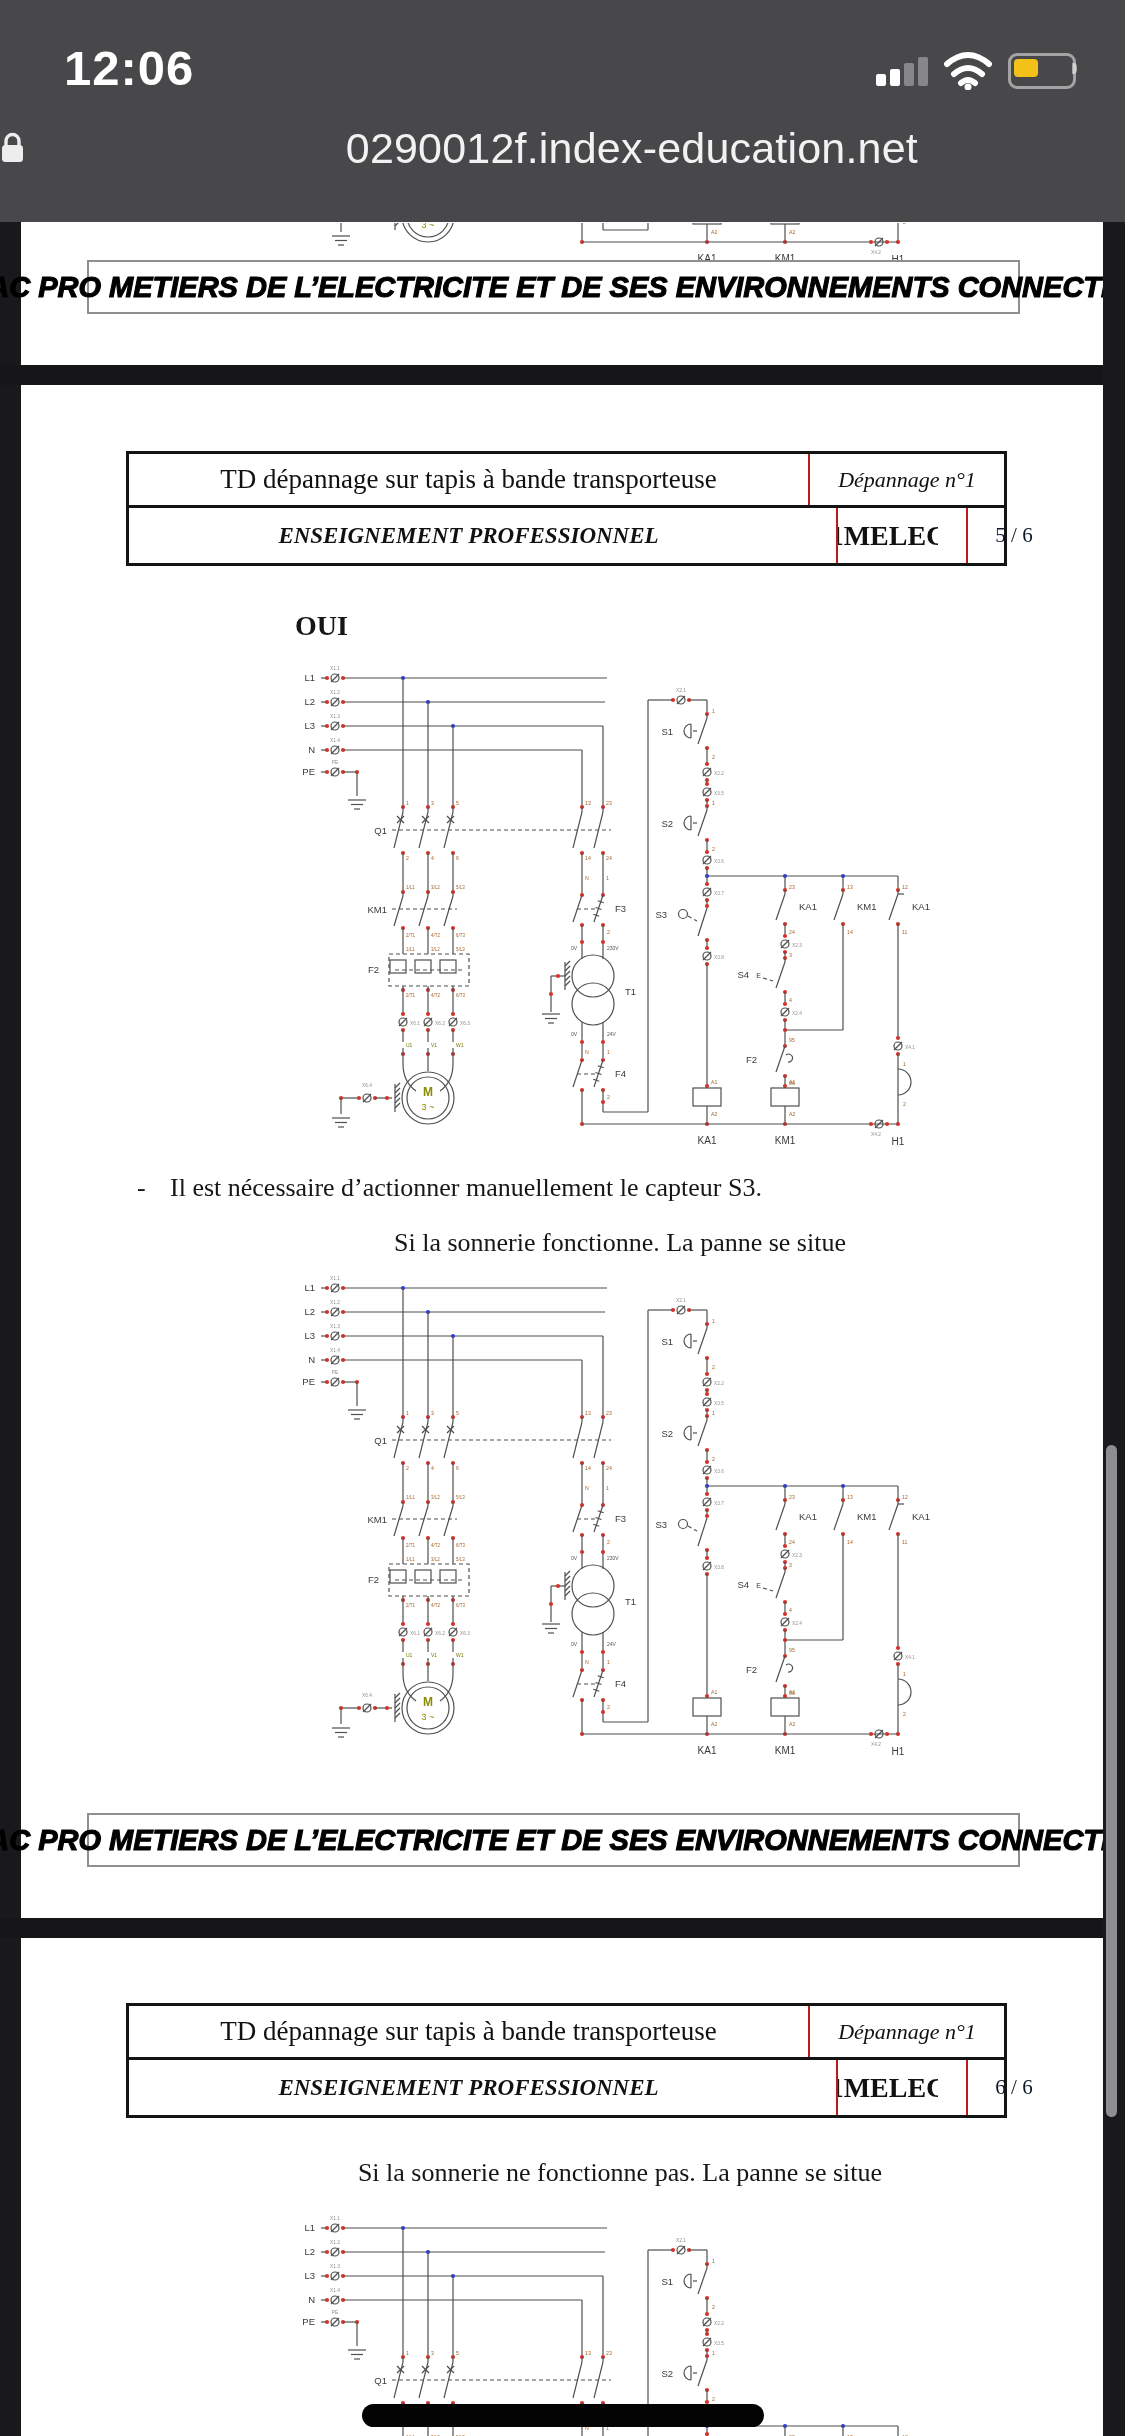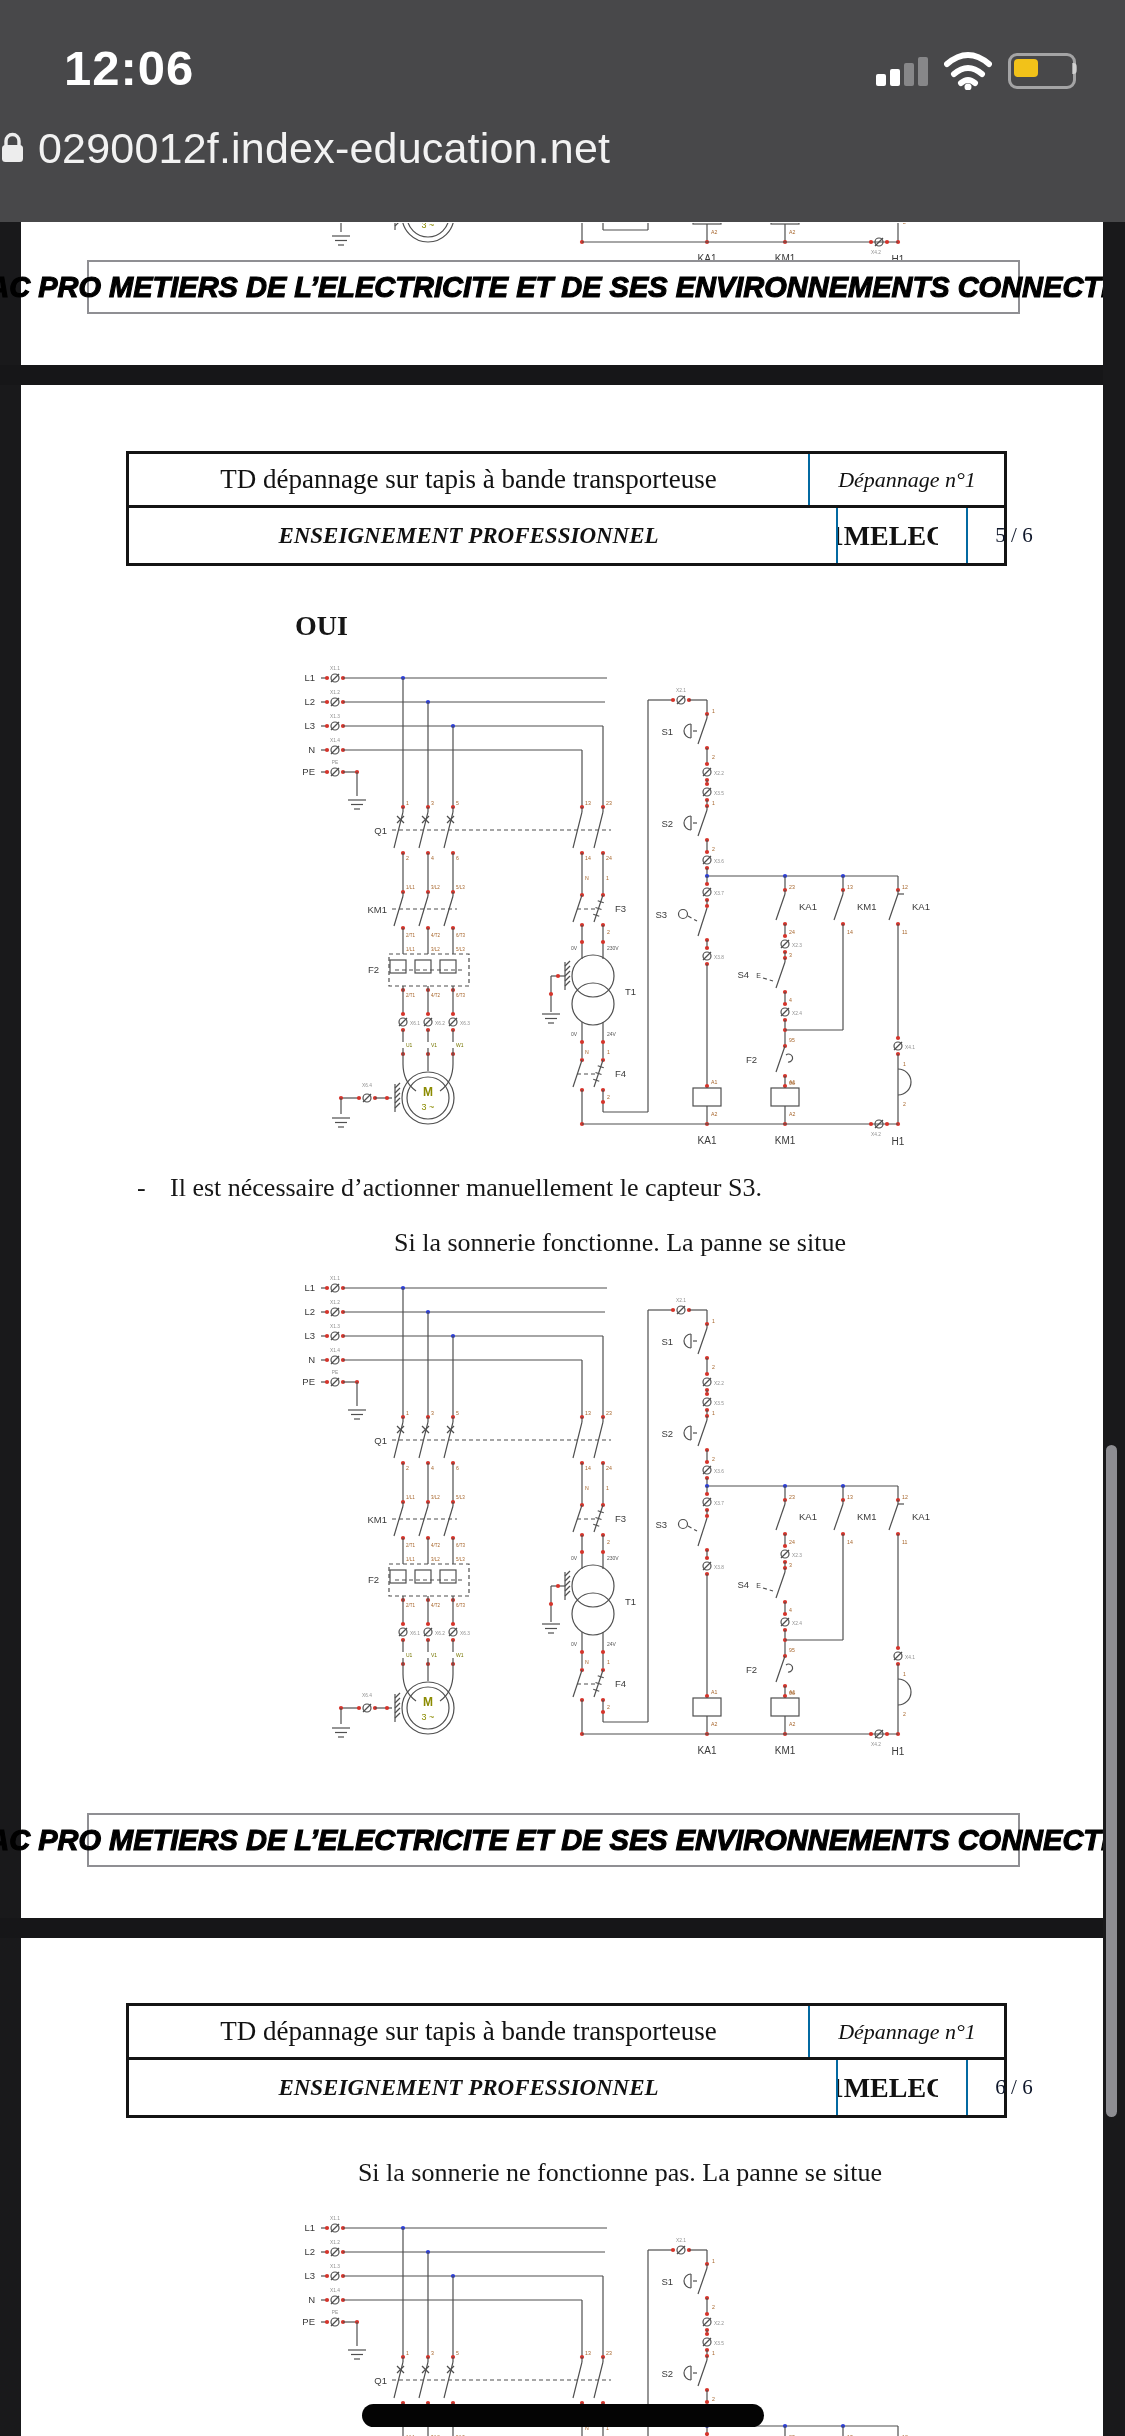--- a/index.html
+++ b/index.html
@@ -1,42 +1,42 @@
 <!DOCTYPE html>
 <html><head>
 <meta charset="utf-8">
 <style>
   html,body{margin:0;padding:0;background:#000;}
   #screen{position:relative;width:1125px;height:2436px;overflow:hidden;
           background:#19191B;font-family:"Liberation Sans",sans-serif;}
   
   .header{position:absolute;left:0;top:0;width:1125px;height:222px;background:#48484A;z-index:30;}
   .time{position:absolute;left:64px;top:40px;font-size:49px;font-weight:700;color:#FFFFFF;letter-spacing:1px;}
-  .urlrow{position:absolute;left:0;top:118px;width:918px;height:60px;display:flex;align-items:center;justify-content:flex-start;gap:13px;}
+  .urlrow{position:absolute;left:0;top:118px;width:918px;height:60px;display:flex;align-items:center;justify-content:space-between;}
   .urltext{font-size:43px;color:#F2F2F2;font-weight:400;letter-spacing:.2px;}
   
   .page{position:absolute;left:21px;width:1082px;background:#FFFFFF;}
   .gap{position:absolute;left:0;width:1125px;background:#161618;}
   .rightmargin{position:absolute;left:1103px;top:222px;width:22px;height:2214px;background:#19191B;z-index:20;}
   .scrollbar{position:absolute;left:1106px;top:1445px;width:11px;height:672px;border-radius:6px;background:#8D8D92;z-index:25;}
   
   .badge{position:absolute;left:41px;top:26px;width:224px;height:105px;border-radius:26px;
          background:linear-gradient(180deg,#F3F3F4,#E8E8EA);display:flex;align-items:center;justify-content:center;
          font-size:50px;color:#98989D;z-index:6;box-shadow:0 2px 8px rgba(0,0,0,.08);}
   .homebar{position:absolute;left:362px;top:2404px;width:402px;height:23px;border-radius:12px;background:#040404;z-index:40;}
   
   .banner{position:absolute;width:929px;height:50px;border:2px solid #8F8F93;background:#fff;
           display:flex;align-items:center;justify-content:center;z-index:3;}
   .banner span{font-weight:bold;font-style:italic;font-size:29px;color:#000;white-space:nowrap;
           -webkit-text-stroke:1.1px #000;letter-spacing:0;}
   .dtable{position:absolute;width:875px;border:3px solid #141414;background:#fff;font-family:"Liberation Serif",serif;}
   .trow{display:grid;}
   .trow.r1{grid-template-columns:679px 196px;height:51px;border-bottom:3px solid #141414;}
   .trow.r2{grid-template-columns:679px 102px 94px;height:55px;gap:28px;}
-  .tcell{display:flex;align-items:center;justify-content:center;border-left:2px solid #0369a1;overflow:hidden;}
+  .tcell{display:flex;align-items:center;justify-content:center;border-left:2px solid #b91c1c;overflow:hidden;}
   .tcell:first-child{border-left:none;}
   .t-title{font-size:27px;color:#111;}
   .t-dep{font-style:italic;font-size:22px;color:#111;}
   .t-sub{font-weight:bold;font-style:italic;font-size:23px;color:#111;}
   .t-class{font-weight:bold;font-size:28px;color:#111;}
   .t-page{font-size:21px;color:#0f172a;}
   .serifline{position:absolute;font-family:"Liberation Serif",serif;font-size:26px;color:#161616;white-space:nowrap;}
   .heading{font-weight:bold;font-size:28px;}
   .centered{text-align:center;}
   .diagram{position:absolute;overflow:hidden;}

